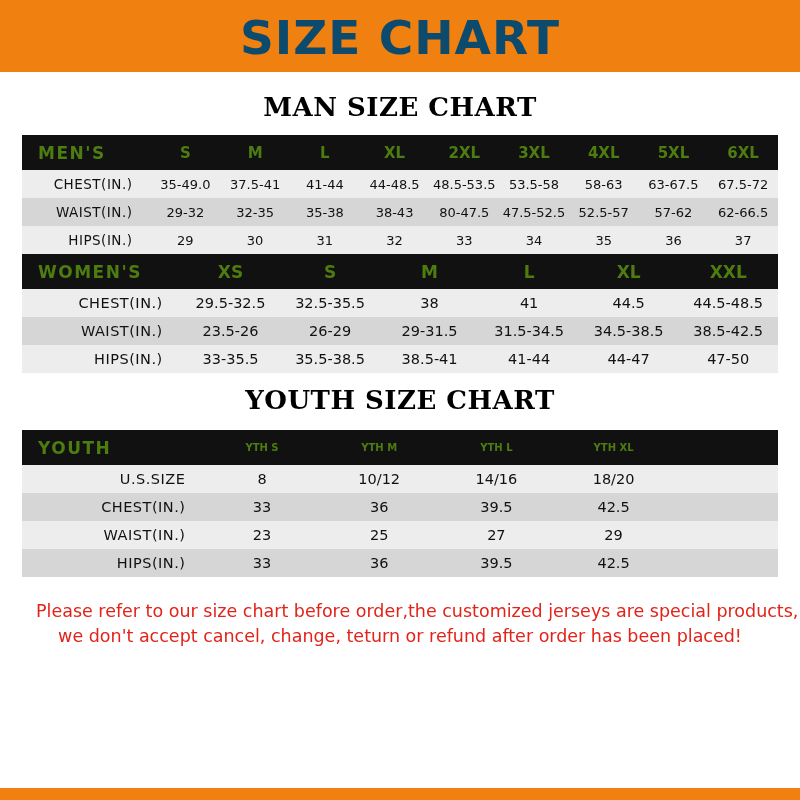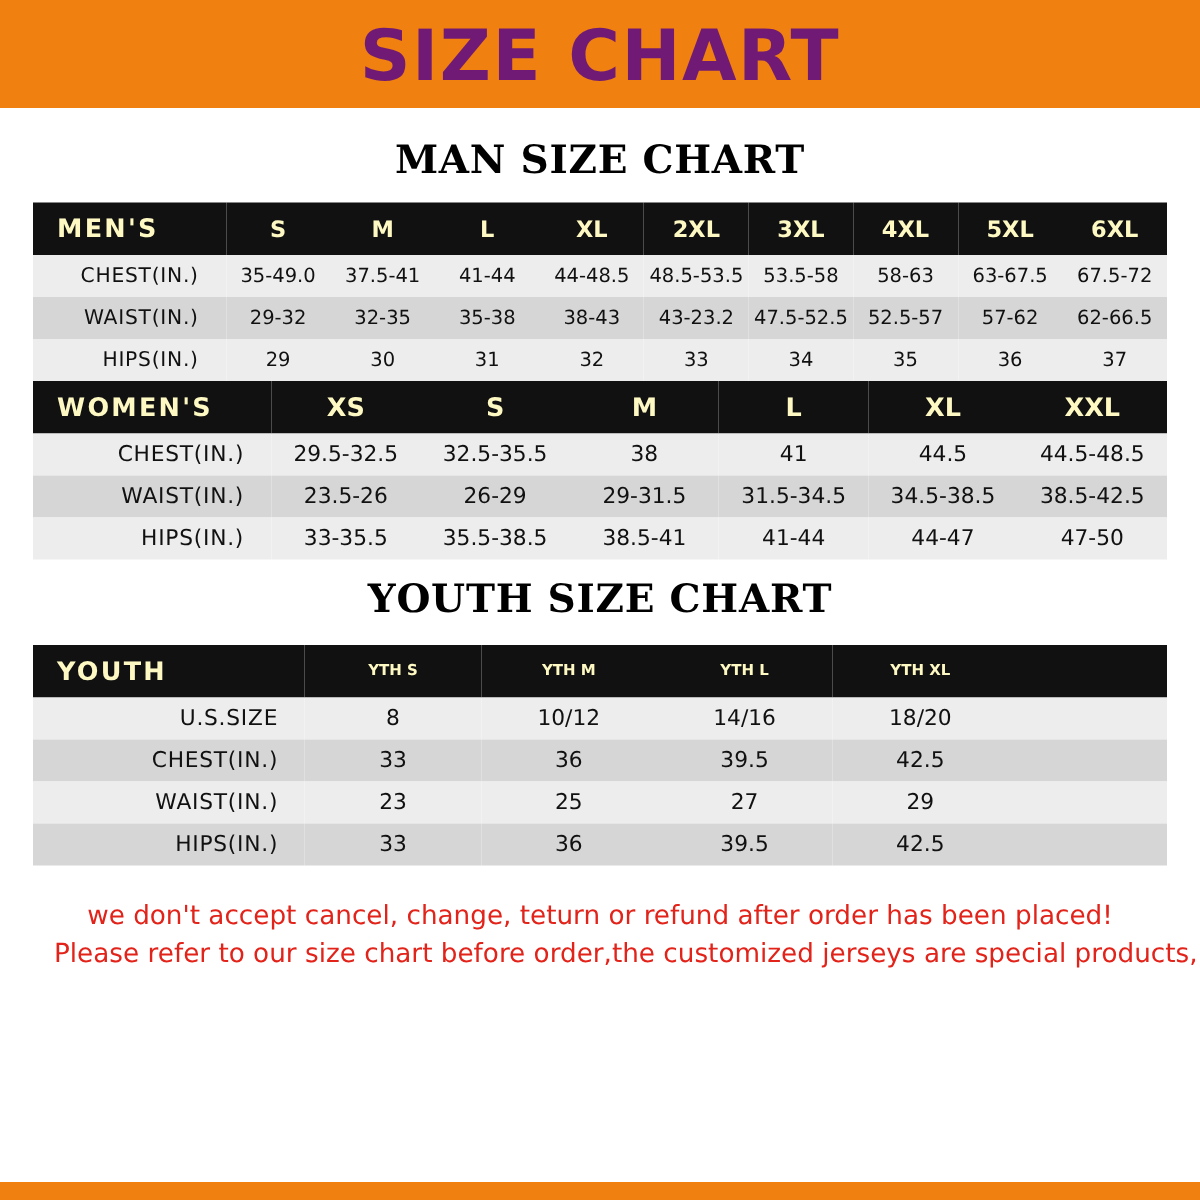--- a/index.html
+++ b/index.html
@@ -25,21 +25,21 @@
     background: #f08010;
     display: flex;
     align-items: center;
     justify-content: center;
   }
   .header-title {
     font-family: "DejaVu Sans", sans-serif;
     font-weight: bold;
     font-size: 47px;
     letter-spacing: 1px;
-    color: #701a75;
+    color: #0c4a6e;
     line-height: 1;
     margin: 0;
     padding-top: 2px;
   }
   .body-wrap {
     padding: 0 22px;
   }
   .section-title {
     text-align: center;
     font-family: "DejaVu Serif", serif;
@@ -62,21 +62,21 @@
   table.size-table td {
     text-align: center;
     font-family: "DejaVu Sans", sans-serif;
     padding: 0;
   }
   
   table.size-table thead tr {
     background: #111111;
   }
   table.size-table thead th {
-    color: #fef9c3;
+    color: #4d7c0f;
     font-weight: bold;
     height: 35px;
     vertical-align: middle;
   }
   table.size-table thead th.rowlabel {
     text-align: left;
     padding-left: 16px;
     letter-spacing: 1.5px;
     font-size: 17px;
   }
@@ -168,21 +168,21 @@
           <td>58-63</td>
           <td>63-67.5</td>
           <td>67.5-72</td>
         </tr>
         <tr class="stripe-dark">
           <td class="rowlabel">WAIST(IN.)</td>
           <td>29-32</td>
           <td>32-35</td>
           <td>35-38</td>
           <td>38-43</td>
-          <td>43-23.2</td>
+          <td>80-47.5</td>
           <td>47.5-52.5</td>
           <td>52.5-57</td>
           <td>57-62</td>
           <td>62-66.5</td>
         </tr>
         <tr class="stripe-light">
           <td class="rowlabel">HIPS(IN.)</td>
           <td>29</td>
           <td>30</td>
           <td>31</td>
@@ -281,20 +281,20 @@
           <td>33</td>
           <td>36</td>
           <td>39.5</td>
           <td>42.5</td>
           <td></td>
         </tr>
       </tbody>
     </table>
 
     <div class="footer-note">
+      <div>Please refer to our size chart before order,the customized jerseys are special products,</div>
       <div>we don't accept cancel, change, teturn or refund after order has been placed!</div>
-      <div>Please refer to our size chart before order,the customized jerseys are special products,</div>
     </div>
 
   </div>
 
   <div class="bottom-band"></div>
 </div>
 
 </body></html>

